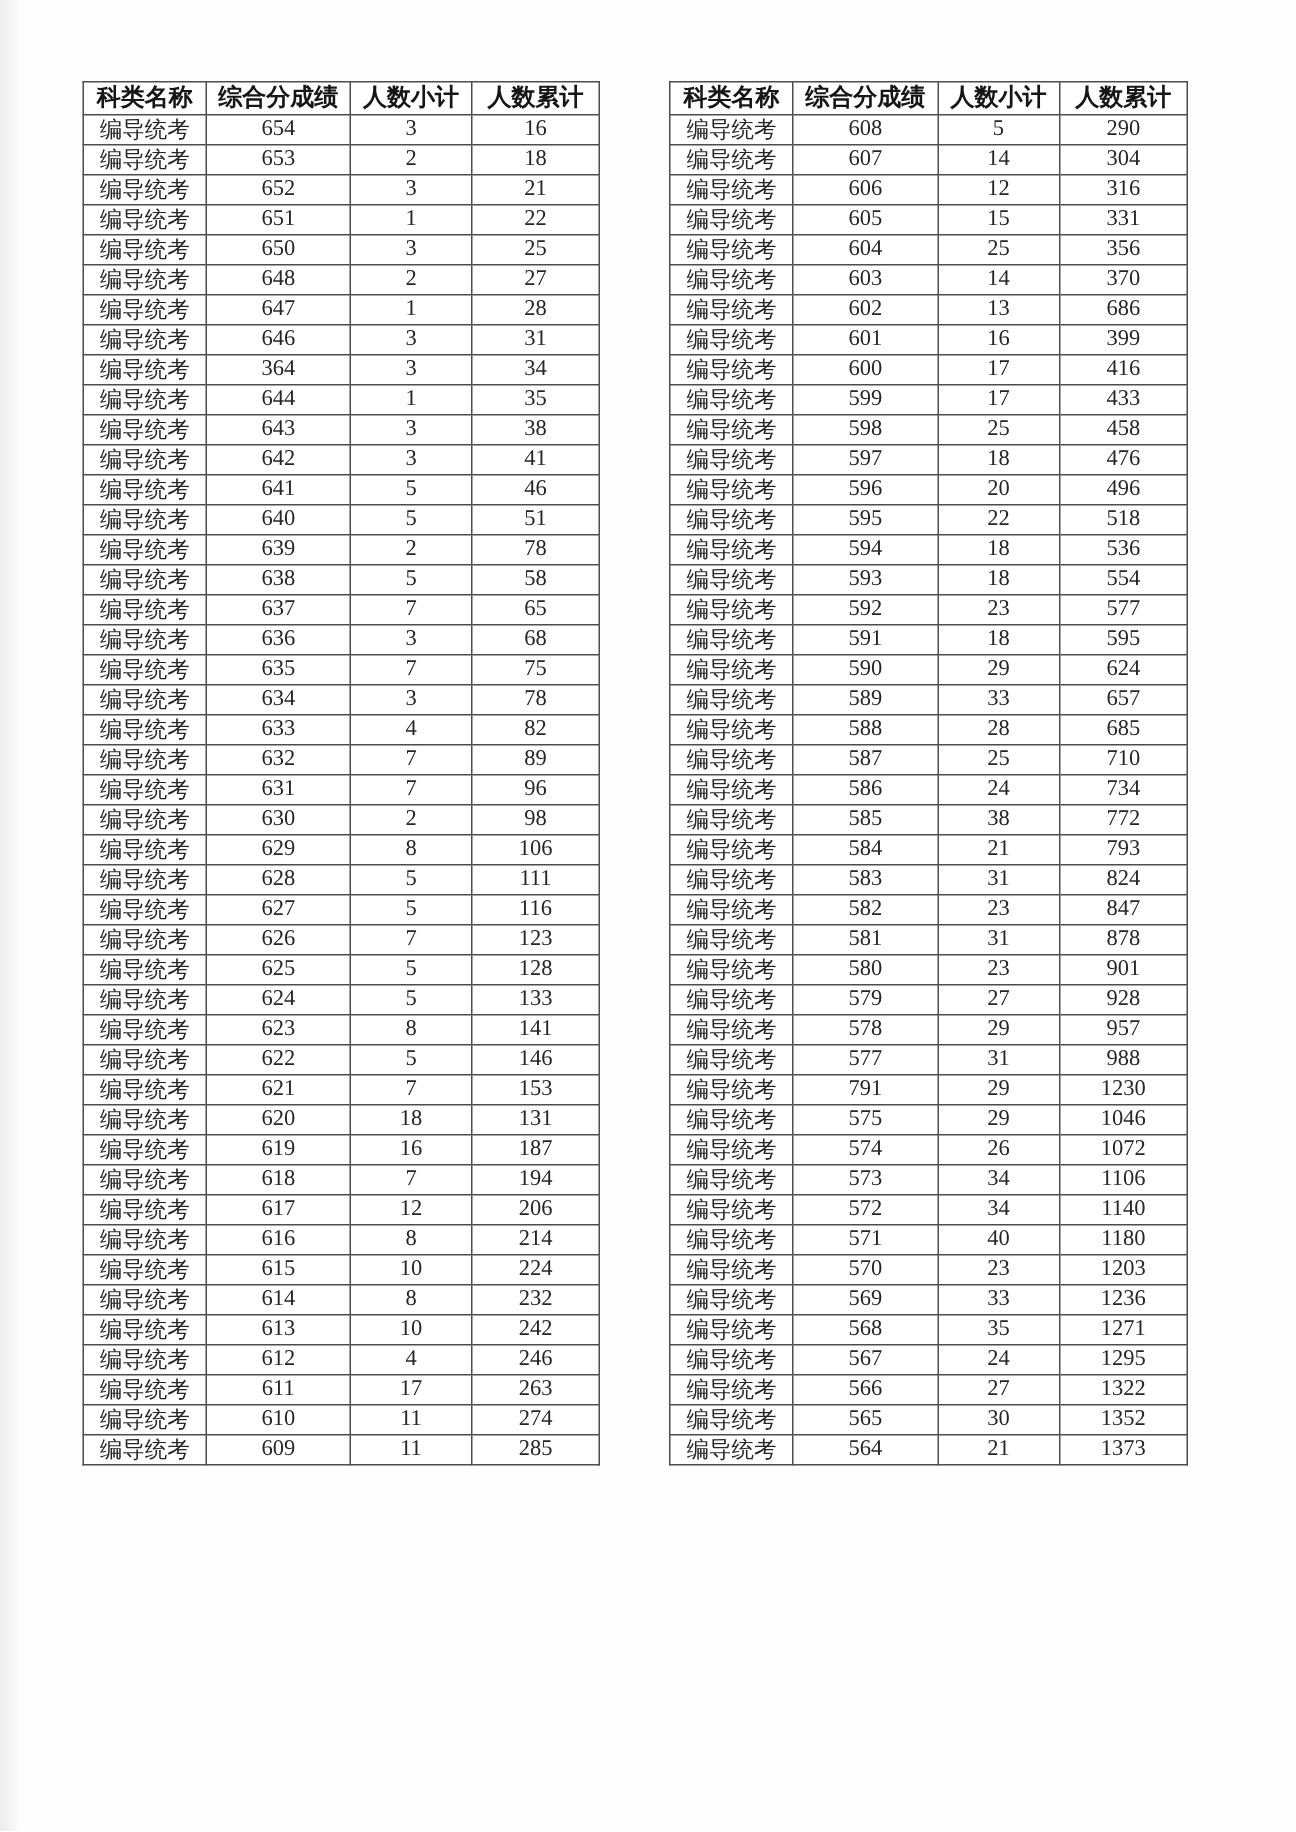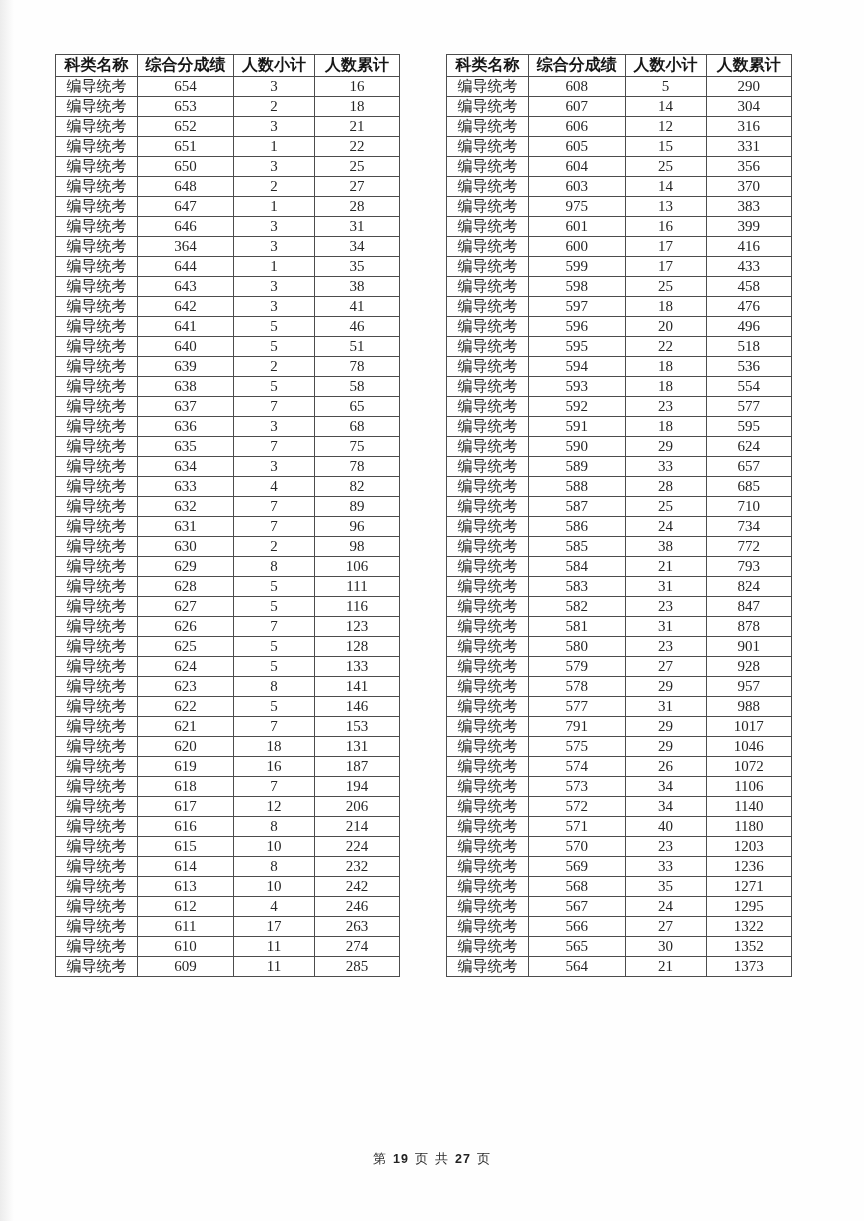--- a/index.html
+++ b/index.html
@@ -412,23 +412,23 @@
           <td>356</td>
         </tr>
         <tr>
           <td>编导统考</td>
           <td>603</td>
           <td>14</td>
           <td>370</td>
         </tr>
         <tr>
           <td>编导统考</td>
-          <td>975</td>
+          <td>602</td>
           <td>13</td>
-          <td>383</td>
+          <td>686</td>
         </tr>
         <tr>
           <td>编导统考</td>
           <td>601</td>
           <td>16</td>
           <td>399</td>
         </tr>
         <tr>
           <td>编导统考</td>
           <td>600</td>
@@ -570,21 +570,21 @@
         <tr>
           <td>编导统考</td>
           <td>577</td>
           <td>31</td>
           <td>988</td>
         </tr>
         <tr>
           <td>编导统考</td>
           <td>791</td>
           <td>29</td>
-          <td>1017</td>
+          <td>1230</td>
         </tr>
         <tr>
           <td>编导统考</td>
           <td>575</td>
           <td>29</td>
           <td>1046</td>
         </tr>
         <tr>
           <td>编导统考</td>
           <td>574</td>
@@ -647,17 +647,14 @@
         </tr>
         <tr>
           <td>编导统考</td>
           <td>564</td>
           <td>21</td>
           <td>1373</td>
         </tr>
       </tbody>
     </table>
 
-  <div class="footer">
-    <span>第</span><span class="num">19</span><span>页</span><span>共</span><span class="num">27</span><span>页</span>
-  </div>
 
 </div>
 
 </body></html>

